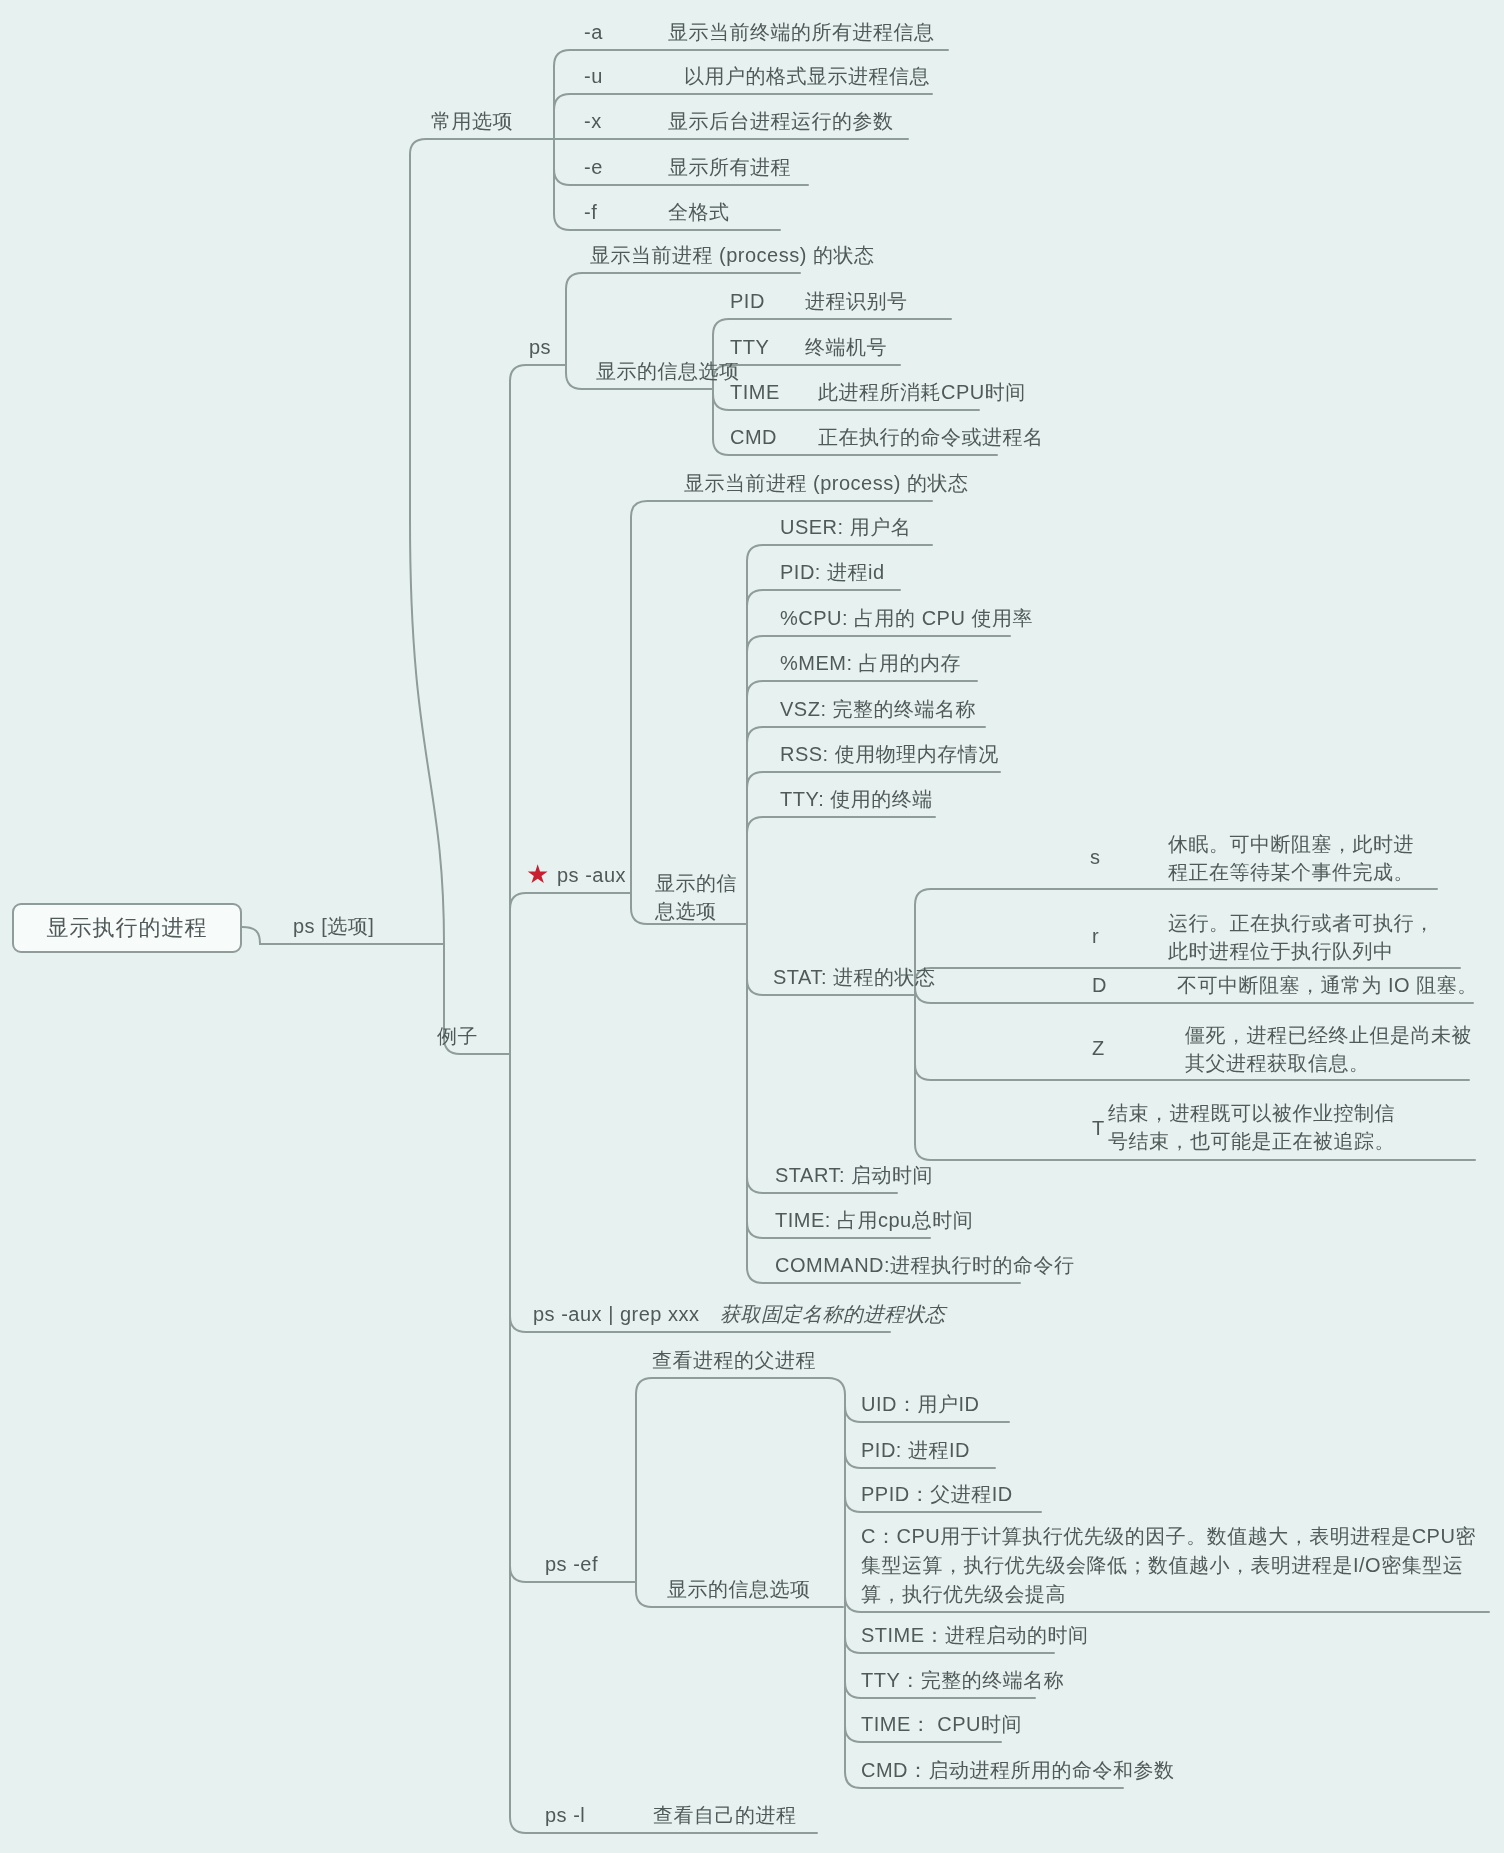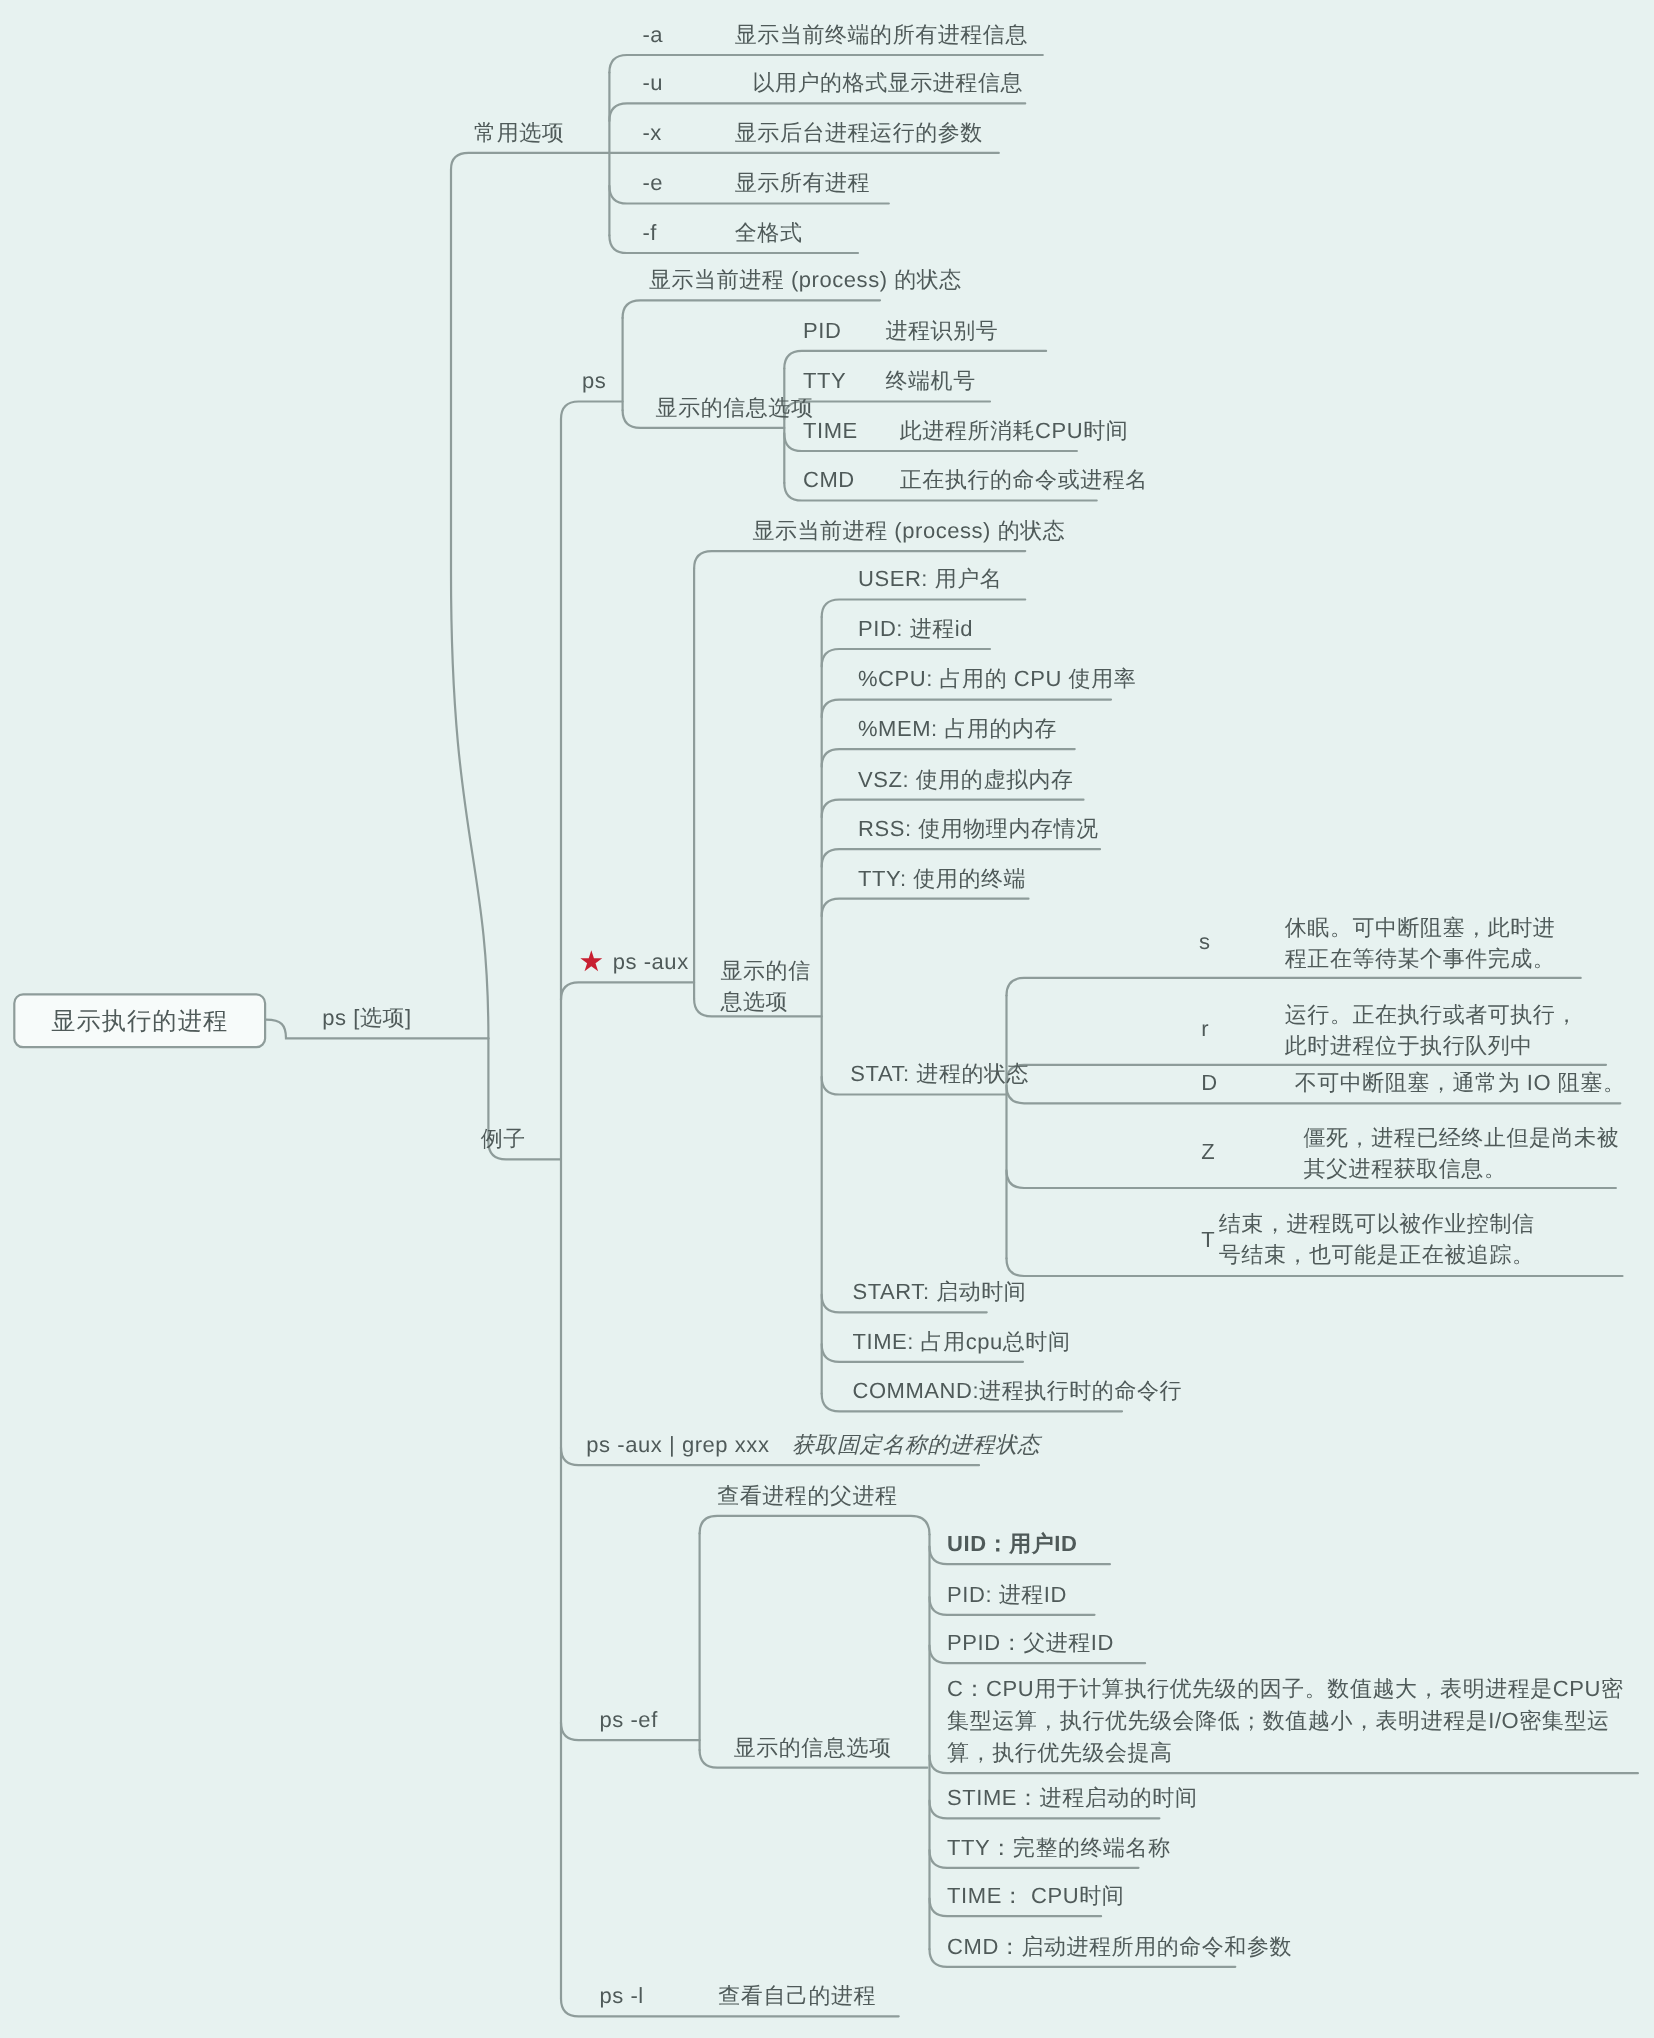--- a/index.html
+++ b/index.html
@@ -127,21 +127,21 @@
   <div class="lbl" style="left:818px;top:424px;">正在执行的命令或进程名</div>
 
   <div class="star" style="left:526px;top:861px;">★</div>
   <div class="lbl" style="left:557px;top:862px;">ps -aux</div>
   <div class="lbl" style="left:684px;top:470px;">显示当前进程 (process) 的状态</div>
   <div class="lbl wrap" style="left:655px;top:869px;width:86px;">显示的信息选项</div>
   <div class="lbl" style="left:780px;top:514px;">USER: 用户名</div>
   <div class="lbl" style="left:780px;top:559px;">PID: 进程id</div>
   <div class="lbl" style="left:780px;top:605px;">%CPU: 占用的 CPU 使用率</div>
   <div class="lbl" style="left:780px;top:650px;">%MEM: 占用的内存</div>
-  <div class="lbl" style="left:780px;top:696px;">VSZ: 使用的虚拟内存</div>
+  <div class="lbl" style="left:780px;top:696px;">VSZ: 完整的终端名称</div>
   <div class="lbl" style="left:780px;top:741px;">RSS: 使用物理内存情况</div>
   <div class="lbl" style="left:780px;top:786px;">TTY: 使用的终端</div>
   <div class="lbl" style="left:773px;top:964px;">STAT: 进程的状态</div>
   <div class="lbl" style="left:775px;top:1162px;">START: 启动时间</div>
   <div class="lbl" style="left:775px;top:1207px;">TIME: 占用cpu总时间</div>
   <div class="lbl" style="left:775px;top:1252px;">COMMAND:进程执行时的命令行</div>
 
   <div class="lbl" style="left:1090px;top:844px;">s</div>
   <div class="lbl wrap" style="left:1168px;top:830px;width:262px;">休眠。可中断阻塞，此时进程正在等待某个事件完成。</div>
   <div class="lbl" style="left:1092px;top:923px;">r</div>
@@ -152,21 +152,21 @@
   <div class="lbl wrap" style="left:1168px;top:1021px;width:300px;margin-left:17px;">僵死，进程已经终止但是尚未被其父进程获取信息。</div>
   <div class="lbl" style="left:1092px;top:1115px;">T</div>
   <div class="lbl wrap" style="left:1108px;top:1101px;width:302px;font-family:Liberation Mono, monospace;">结束，进程既可以被作业控制信号结束，也可能是正在被追踪。</div>
 
   <div class="lbl" style="left:533px;top:1301px;">ps -aux | grep xxx</div>
   <div class="lbl" style="left:720px;top:1301px;font-style:italic;">获取固定名称的进程状态</div>
 
   <div class="lbl" style="left:545px;top:1551px;">ps -ef</div>
   <div class="lbl" style="left:652px;top:1347px;">查看进程的父进程</div>
   <div class="lbl" style="left:667px;top:1576px;">显示的信息选项</div>
-  <div class="lbl" style="left:861px;top:1391px;font-weight:bold;">UID：用户ID</div>
+  <div class="lbl" style="left:861px;top:1391px;">UID：用户ID</div>
   <div class="lbl" style="left:861px;top:1437px;">PID: 进程ID</div>
   <div class="lbl" style="left:861px;top:1481px;">PPID：父进程ID</div>
   <div class="lbl wrap3" style="left:861px;top:1522px;width:632px;">C：CPU用于计算执行优先级的因子。数值越大，表明进程是CPU密集型运算，执行优先级会降低；数值越小，表明进程是I/O密集型运算，执行优先级会提高</div>
   <div class="lbl" style="left:861px;top:1622px;">STIME：进程启动的时间</div>
   <div class="lbl" style="left:861px;top:1667px;">TTY：完整的终端名称</div>
   <div class="lbl" style="left:861px;top:1711px;">TIME：  CPU时间</div>
   <div class="lbl" style="left:861px;top:1757px;">CMD：启动进程所用的命令和参数</div>
 
   <div class="lbl" style="left:545px;top:1802px;">ps -l</div>
   <div class="lbl" style="left:653px;top:1802px;">查看自己的进程</div>

